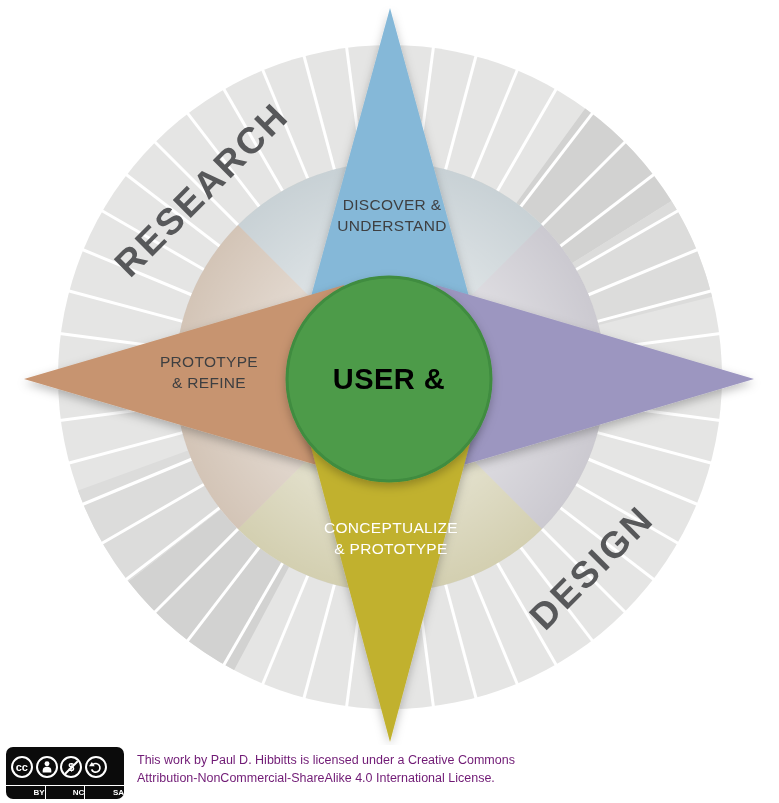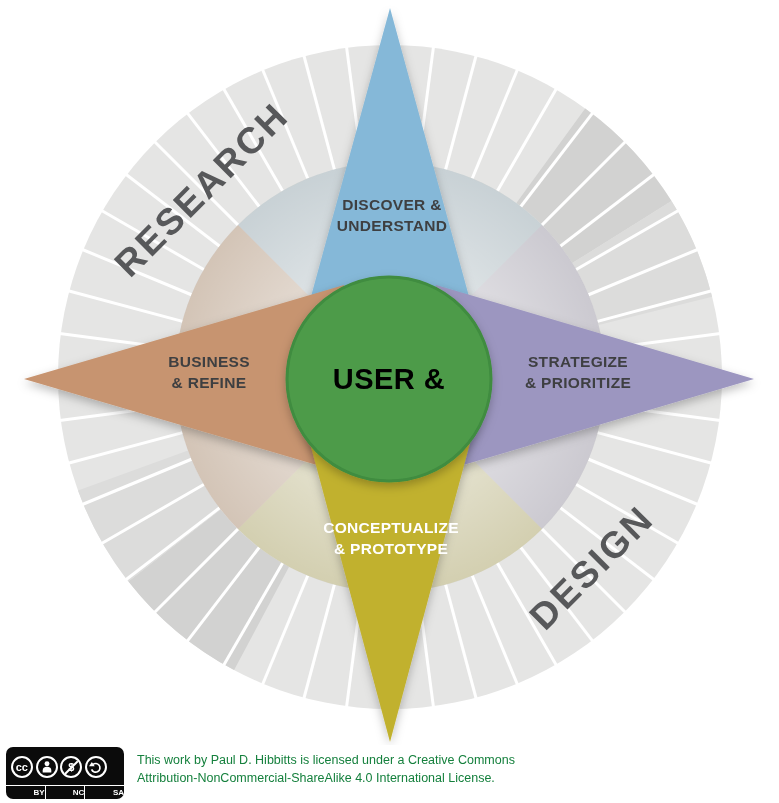--- a/index.html
+++ b/index.html
@@ -10,21 +10,21 @@
     background: #ffffff;
     overflow: hidden;
     font-family: "Liberation Sans", sans-serif;
   }
   .diagram-svg { position: absolute; left: 0; top: 0; }
 
   .point-label {
     position: absolute;
     transform: translate(-50%, -50%);
     text-align: center;
-    font-weight: 700;
+    font-weight: 400;
     font-size: 15.5px;
     letter-spacing: 0.3px;
     line-height: 1.34;
     white-space: nowrap;
     color: #3e3f41;
   }
   .point-label.on-color { color: #ffffff; text-align: center; }
 
   .center-label {
     position: absolute;
@@ -105,21 +105,21 @@
     text-align: right;
     line-height: 13px;
   }
   .cc-labels span + span { border-left: 1px solid #ffffff; }
 
   .license-text {
     position: absolute;
     left: 137px; top: 752px;
     font-size: 12.5px;
     line-height: 1.4;
-    color: #15803d;
+    color: #701a75;
   }
 </style>
 </head>
 <body>
 
 <div class="stage">
 
   <svg class="diagram-svg" width="779" height="745" viewBox="0 0 779 745" aria-hidden="true">
     <defs>
       <radialGradient id="centerFade">
@@ -205,26 +205,22 @@
     <circle filter="url(#softShadow)" cx="389" cy="379" r="102" stroke-width="3" fill="#4d9b49" stroke="#3f8c3f"></circle>
   </svg>
 
   <div class="ring-label research">RESEARCH</div>
   <div class="ring-label design">DESIGN</div>
 
   <div class="point-label" style="left:392px; top:216px;">
     <div>DISCOVER &amp;</div>
     <div>UNDERSTAND</div>
   </div>
-  <div class="point-label" style="left:578px; top:373px;">
-    <div>STRATEGIZE</div>
-    <div>&amp; PRIORITIZE</div>
-  </div>
   <div class="point-label" style="left:209px; top:373px;">
-    <div>BUSINESS</div>
+    <div>PROTOTYPE</div>
     <div>&amp; REFINE</div>
   </div>
   <div class="point-label on-color" style="left:391px; top:539px;">
     <div>CONCEPTUALIZE</div>
     <div>&amp; PROTOTYPE</div>
   </div>
 
   <div class="center-label">
     <div>USER &amp;</div>
   </div>

